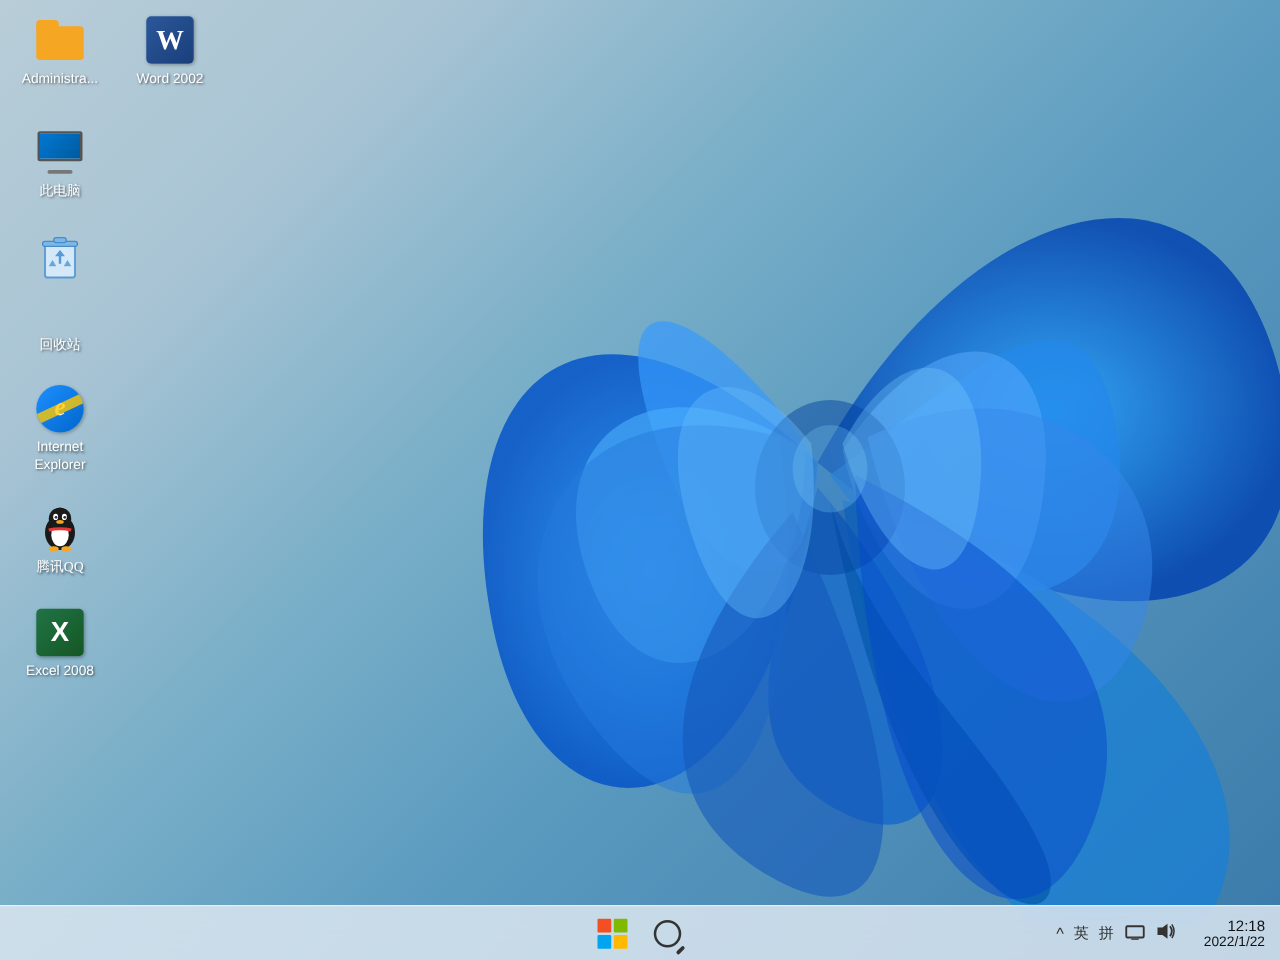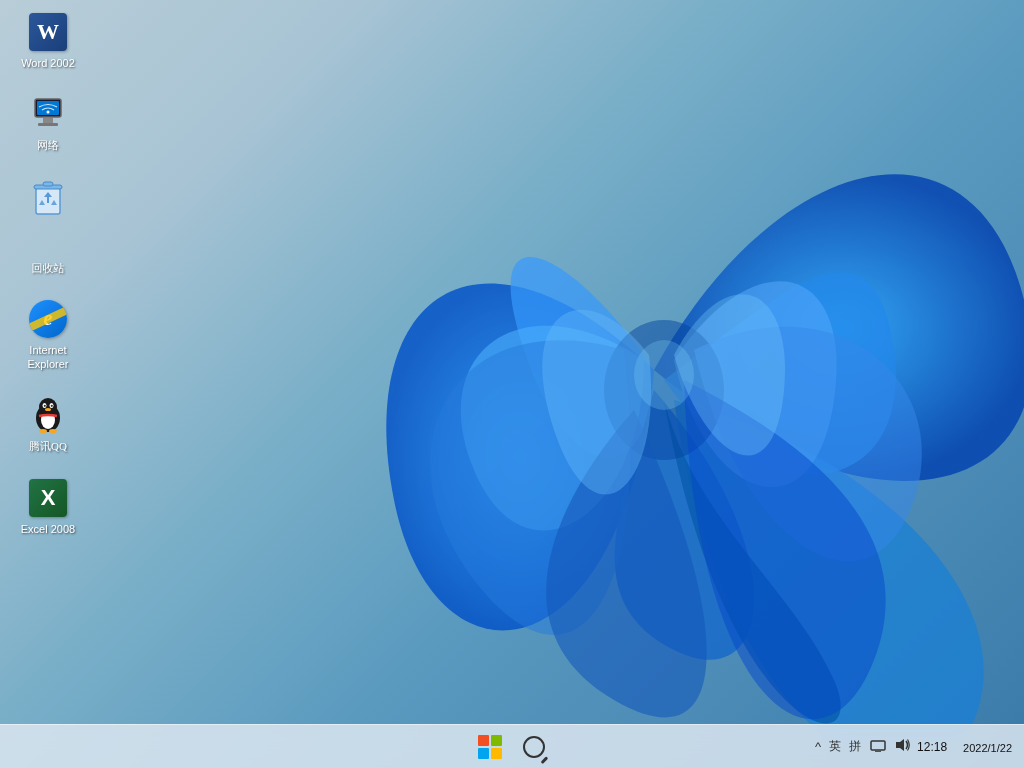--- a/index.html
+++ b/index.html
@@ -287,21 +287,21 @@
     }
 
     .tray-text {
       font-size: 12px;
       color: #333;
       cursor: pointer;
     }
 
     .clock-area {
       display: flex;
-      flex-direction: row;
+      flex-direction: column;
       align-items: flex-end;
       cursor: pointer;
     }
 
     .clock-time {
       font-size: 12px;
       color: #111;
       font-weight: 500;
     }
 
@@ -360,42 +360,44 @@
     <path d="M 400 355 C 450 260, 520 280, 510 390 C 500 500, 430 460, 400 355 Z" fill="#77ccff" opacity="0.35"></path>
 
     <ellipse cx="390" cy="375" rx="30" ry="35" fill="#88ddff" opacity="0.25"></ellipse>
   </svg>
 
   <div id="desktop-icons">
 
     <div class="icon-row">
       <div class="desktop-icon">
         <div class="icon-img">
+          <div class="folder-icon"></div>
+        </div>
+        <span class="icon-label">Administra...</span>
+      </div>
+      <div class="desktop-icon">
+        <div class="icon-img">
           <div class="word-icon-wrap">W</div>
         </div>
         <span class="icon-label">Word 2002</span>
       </div>
     </div>
 
-
-    <div class="desktop-icon" style="margin-top:8px;">
+    <div class="desktop-icon" style="margin-top:16px;">
       <div class="icon-img">
-        <svg width="38" height="34" viewBox="0 0 38 34">
-          <rect x="6" y="2" width="26" height="18" rx="2" fill="#1a1a2e" stroke="#666" stroke-width="1.5"></rect>
-          <rect x="8" y="4" width="22" height="14" rx="1" fill="#0078d4"></rect>
-          <rect x="14" y="21" width="10" height="5" fill="#888"></rect>
-          <rect x="9" y="26" width="20" height="3" rx="1" fill="#777"></rect>
-
-          <path d="M 10 10 Q 19 5 28 10" stroke="#fff" stroke-width="1.2" fill="none" opacity="0.8"></path>
-          <path d="M 13 13 Q 19 9 25 13" stroke="#fff" stroke-width="1.2" fill="none" opacity="0.8"></path>
-          <circle cx="19" cy="15" r="1.5" fill="#fff"></circle>
-        </svg>
-      </div>
-      <span class="icon-label">网络</span>
-    </div>
+        <div class="monitor-icon">
+          <div class="monitor-screen">
+            <div class="monitor-screen-inner"></div>
+          </div>
+          <div class="monitor-base"></div>
+        </div>
+      </div>
+      <span class="icon-label">此电脑</span>
+    </div>
+
 
     <div class="desktop-icon" style="margin-top:8px;gap:40px;">
       <div class="icon-img">
         <svg width="34" height="38" viewBox="0 0 34 38">
 
           <rect x="5" y="10" width="24" height="26" rx="2" fill="#d4e8f8" stroke="#5a9ad4" stroke-width="1.5"></rect>
 
           <rect x="3" y="7" width="28" height="4" rx="2" fill="#7ab8e8" stroke="#4a8ac8" stroke-width="1"></rect>
 
           <rect x="12" y="4" width="10" height="4" rx="2" fill="#7ab8e8" stroke="#4a8ac8" stroke-width="1"></rect>

